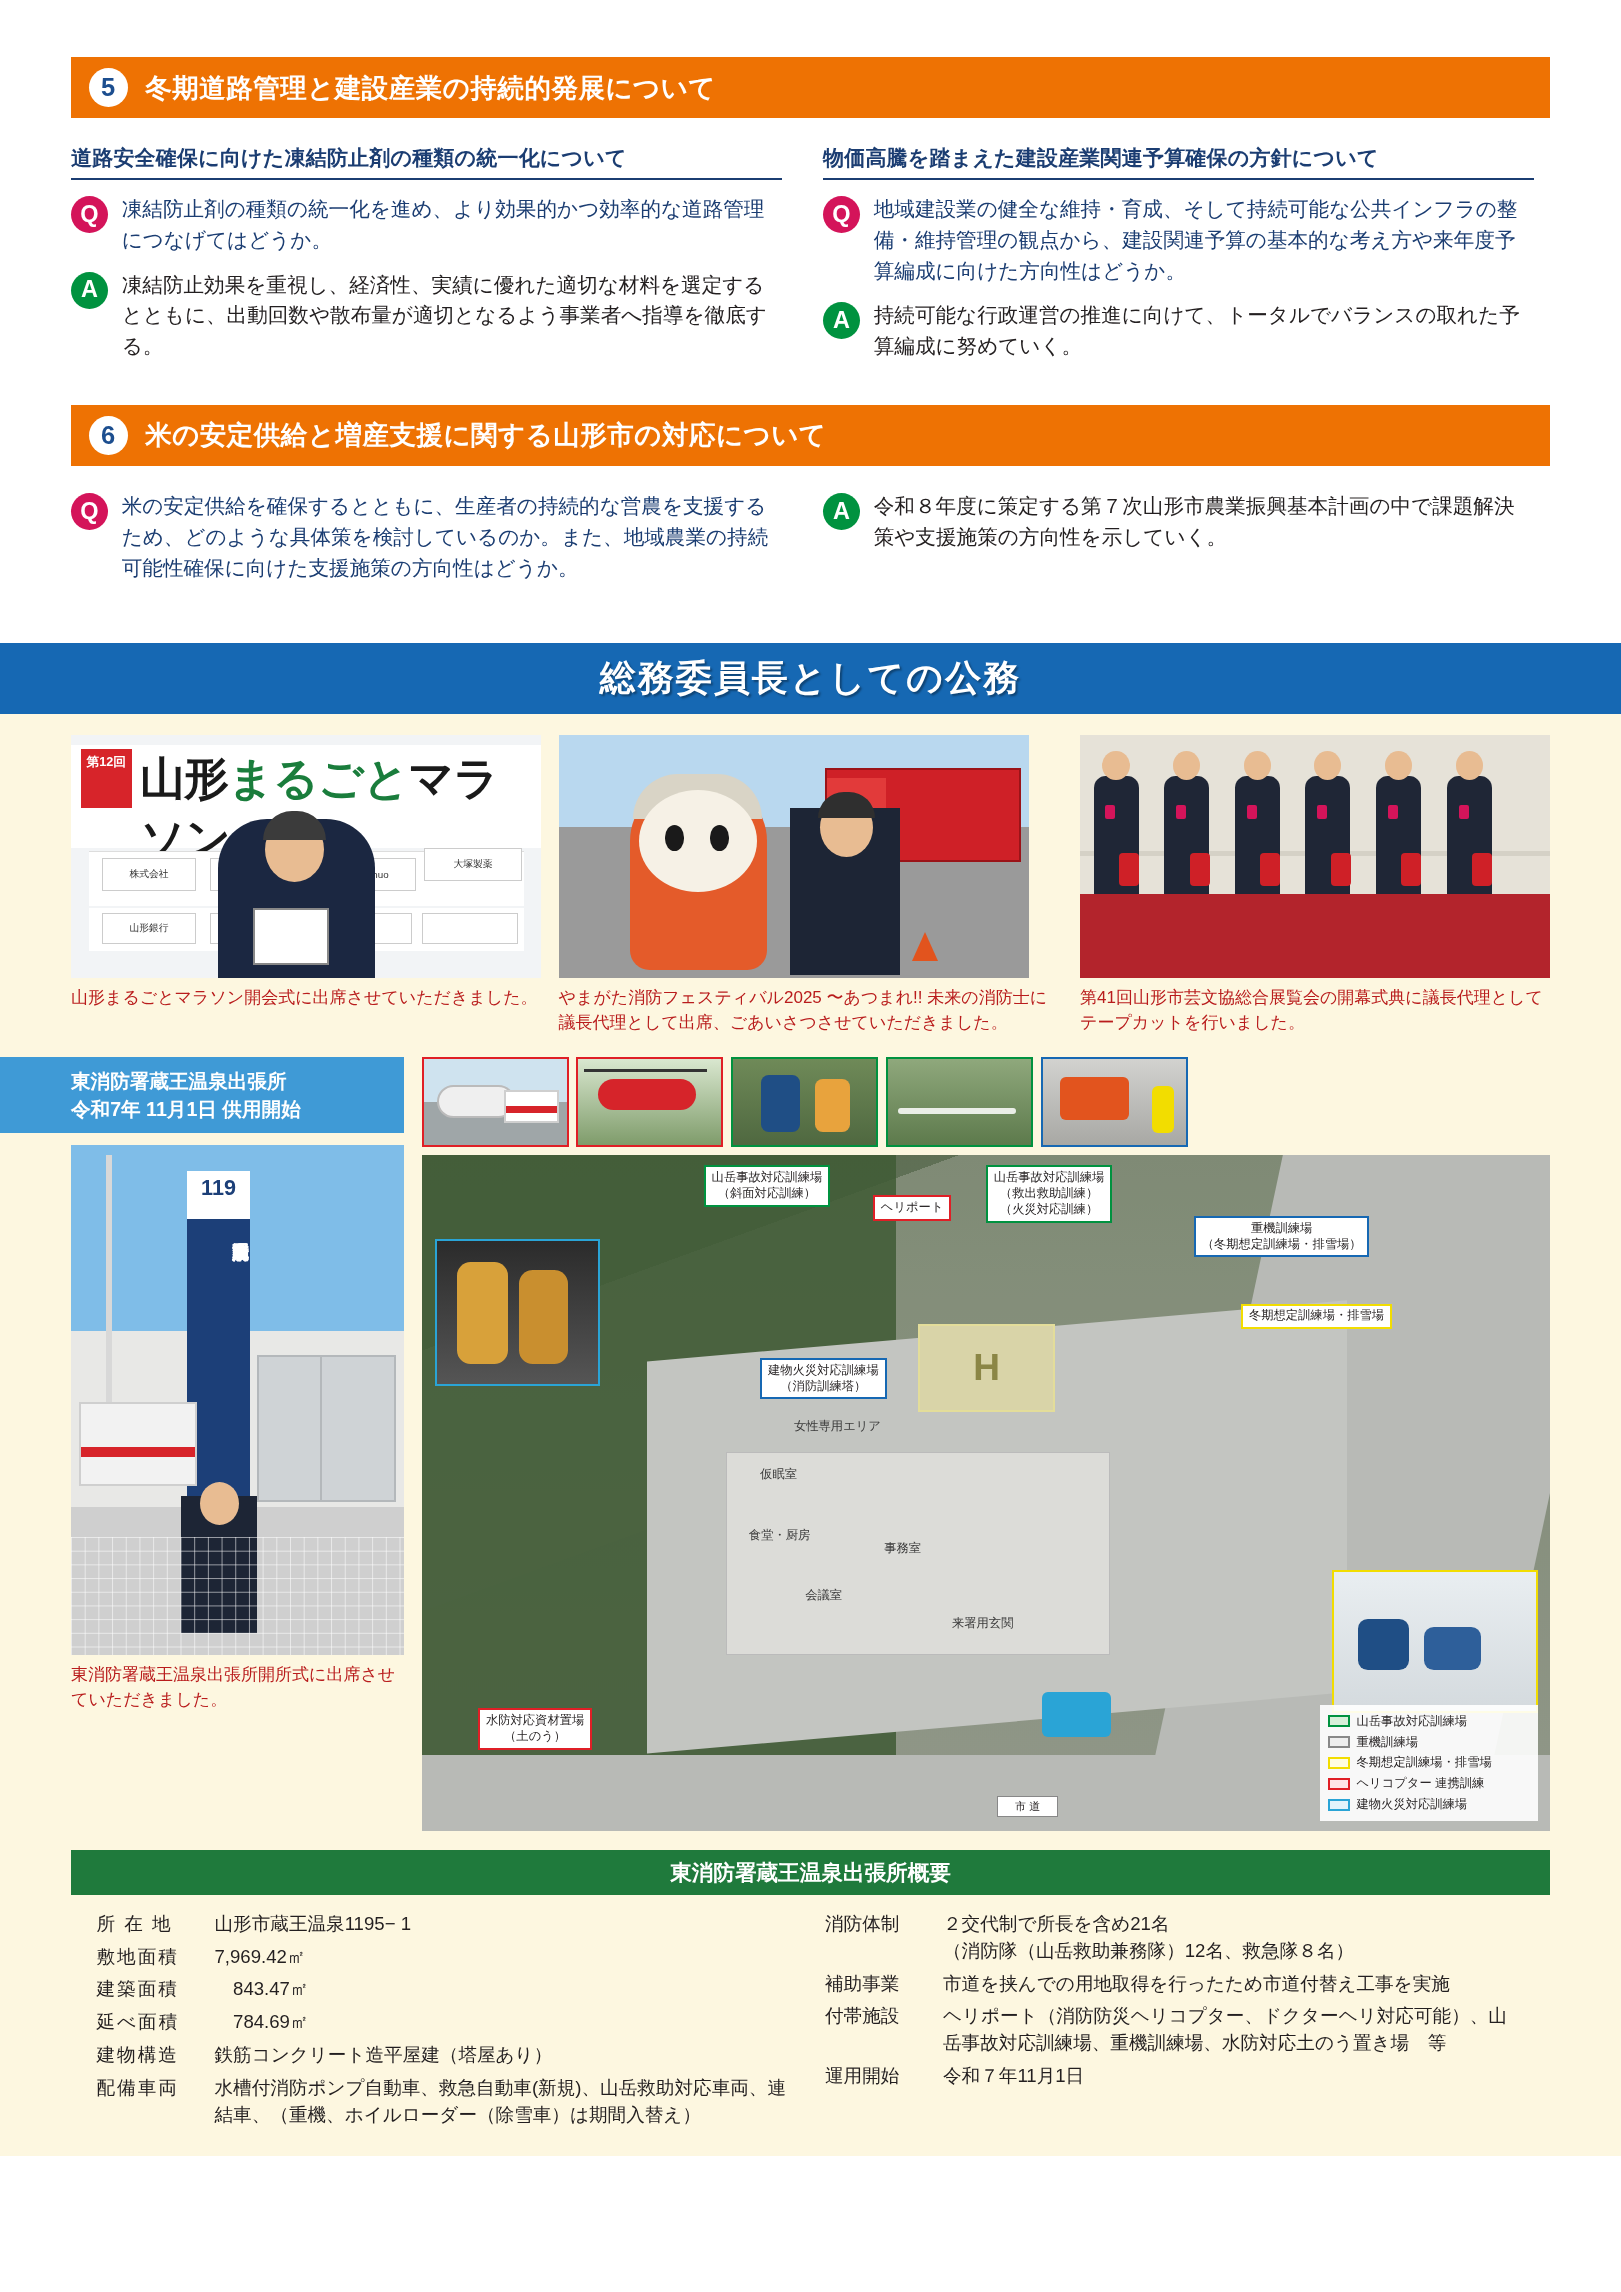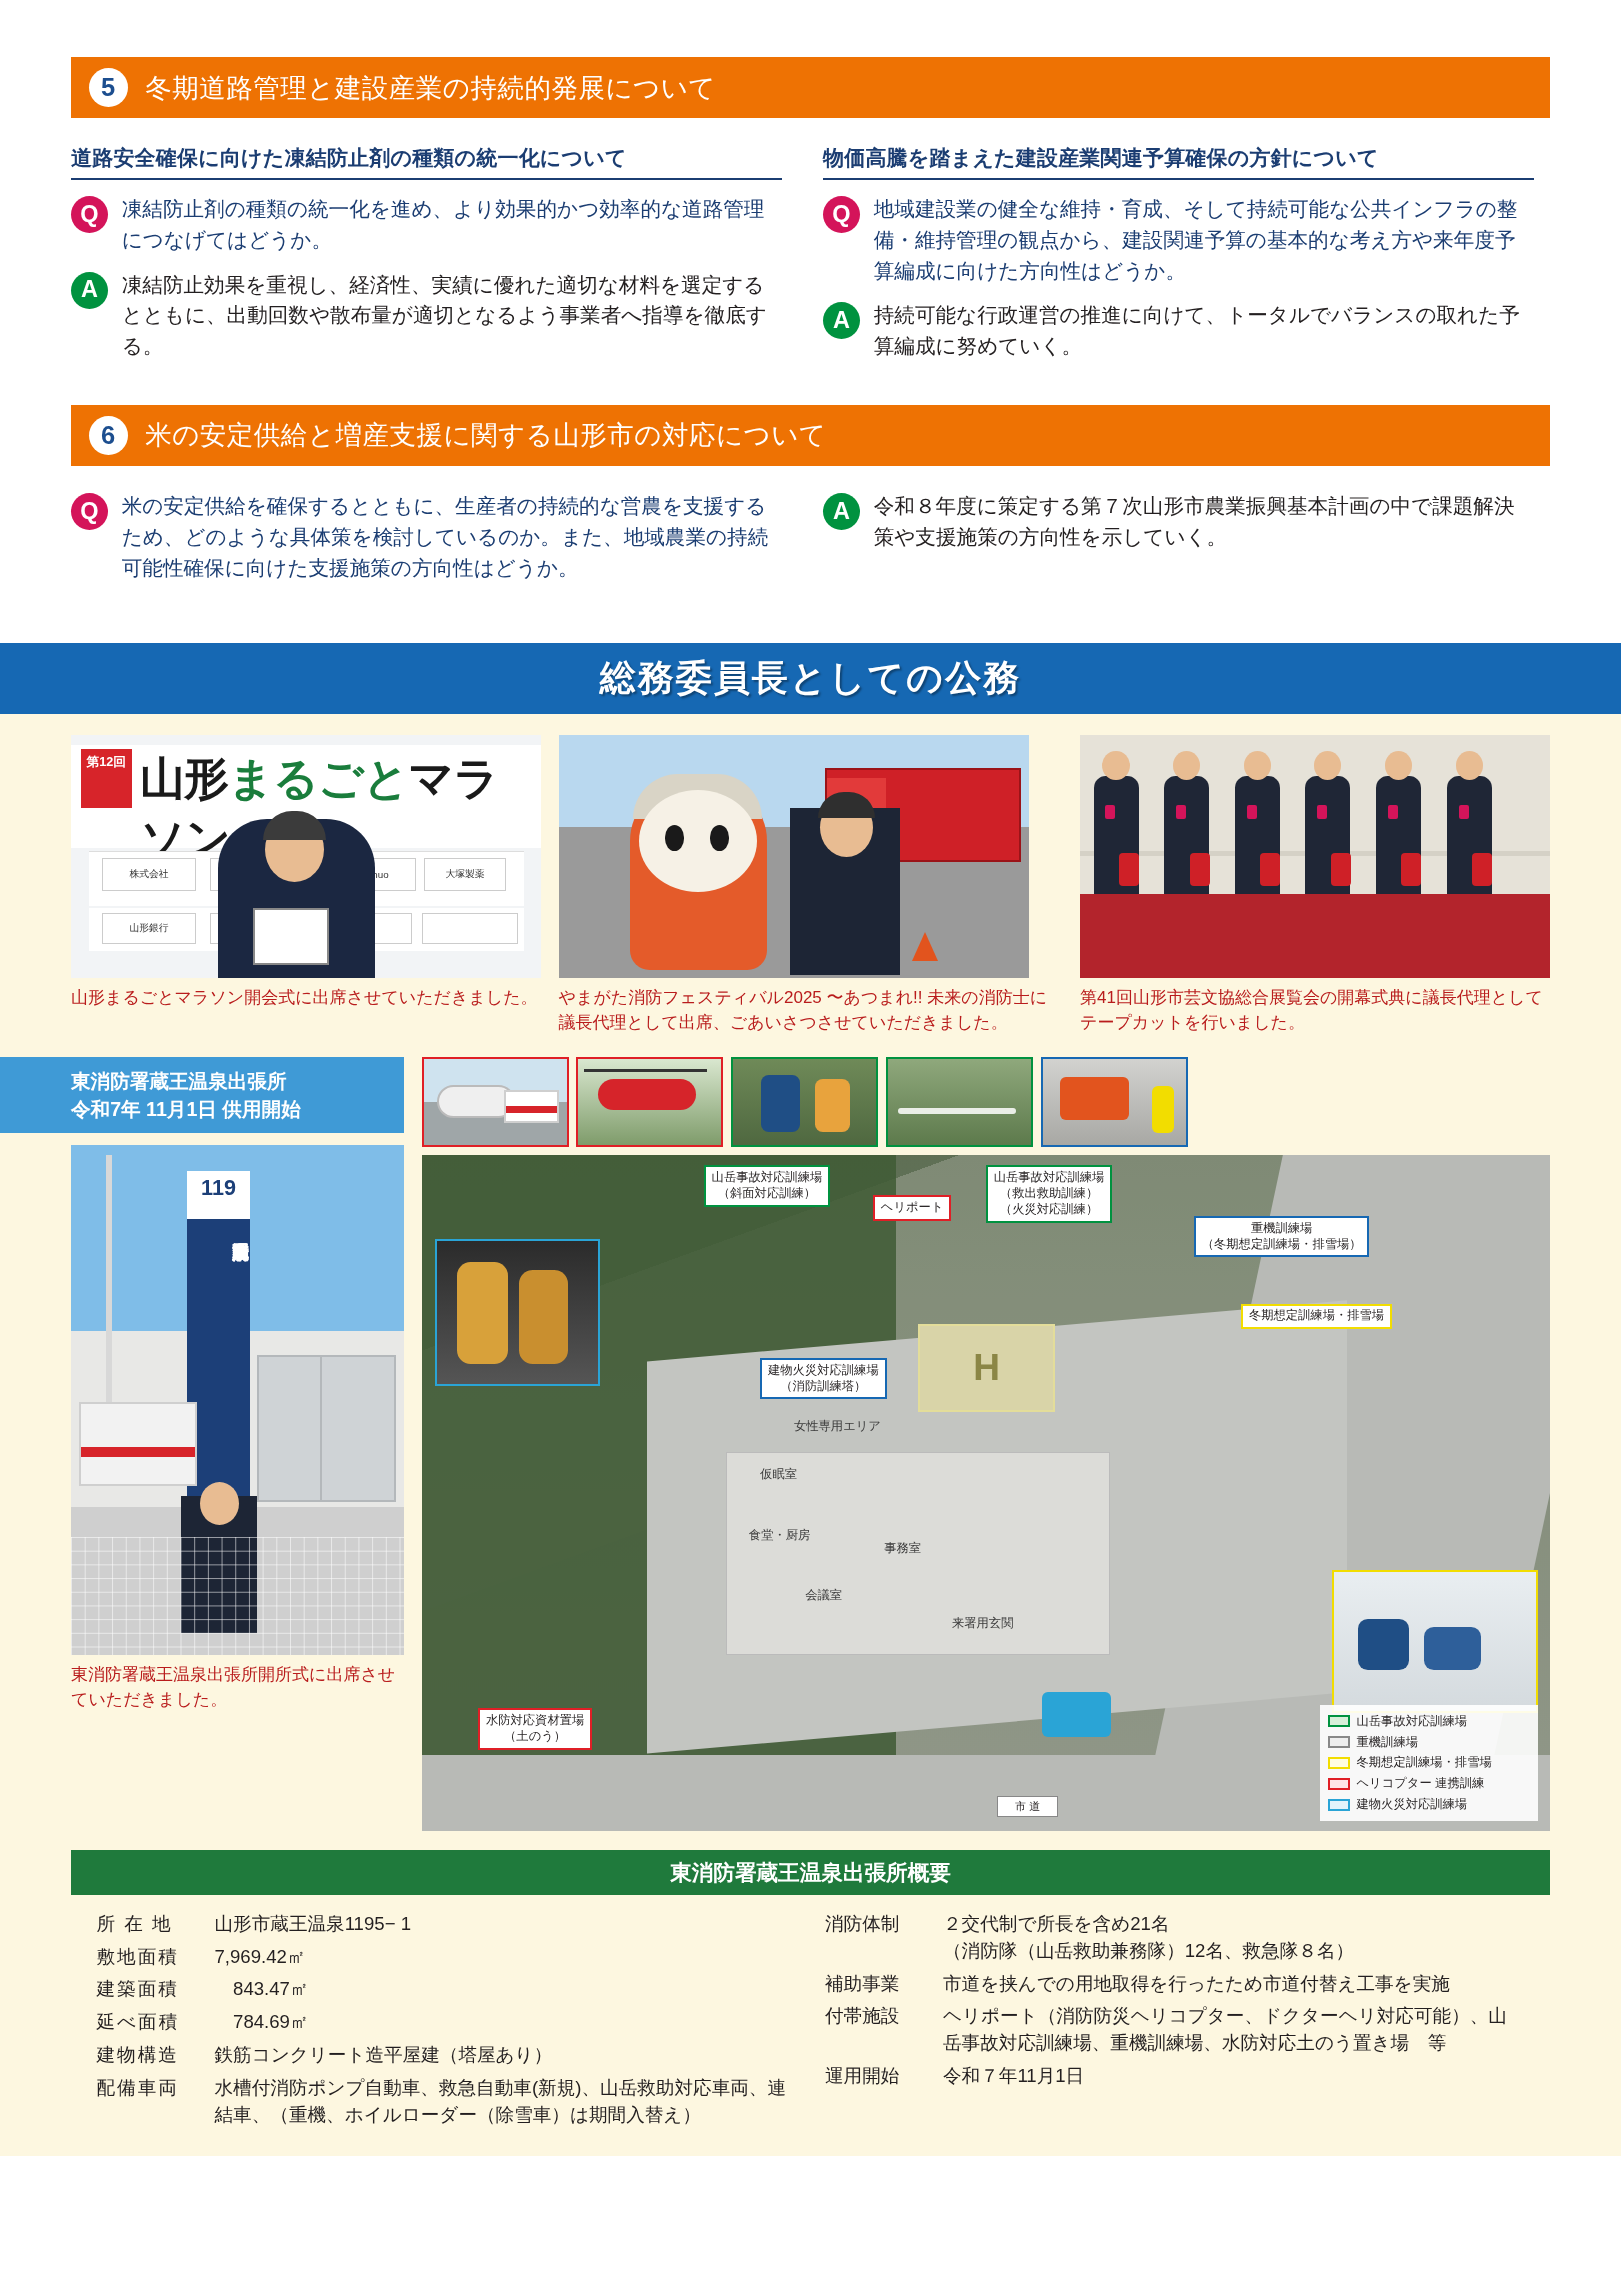--- a/index.html
+++ b/index.html
@@ -26,21 +26,21 @@
   }
   .sec-num {
     width:39px; height:39px; border-radius:50%;
     background:#ffffff; color:#1c4e8f;
     font-weight:bold; font-size:25.5px;
     display:flex; align-items:center; justify-content:center;
     line-height:1;
     flex:0 0 auto;
   }
   .sec-title {
-    color:#ffffff; font-size:26.5px; font-weight:normal; letter-spacing:0.5px;
+    color:#ffffff; font-size:26.5px; font-weight:bold; letter-spacing:0.5px;
   }
 
   .cols { display:flex; gap:41px; }
   .col { width: 711px; }
 
   .col-head {
     font-size:21px; font-weight:bold; color:#1b3d72;
     border-bottom:2px solid #1b3d72;
     padding-bottom:6.9px;
     margin-bottom:13.7px;
@@ -295,21 +295,21 @@
         <div class="pcard">
           <div class="ph ph1">
             <div class="wall"></div>
             <div class="sign"></div>
             <div class="red">第12回</div>
             <div class="big">山形<span class="g">まるごと</span>マラソン</div>
             <div class="row2"></div>
             <div class="logo" style="left:31px;top:123px;width:94px;height:33px;">株式会社</div>
             <div class="logo" style="left:139px;top:123px;width:116px;height:33px;">NISSAN GROUP</div>
             <div class="logo" style="left:267px;top:123px;width:78px;height:33px;">Chuo</div>
-            <div class="logo" style="left:353px;top:123px;width:82px;height:33px;">大塚製薬</div>
+            <div class="logo" style="left:353px;top:113px;width:98px;height:33px;">大塚製薬</div>
             <div class="row3"></div>
             <div class="logo" style="left:31px;top:178px;width:94px;height:31px;">山形銀行</div>
             <div class="logo" style="left:139px;top:178px;width:88px;height:31px;">銀行</div>
             <div class="logo" style="left:239px;top:178px;width:102px;height:31px;"></div>
             <div class="logo" style="left:351px;top:178px;width:96px;height:31px;"></div>
             <div class="man"></div>
             <div class="head"></div>
             <div class="hair"></div>
             <div class="book"></div>
           </div>

